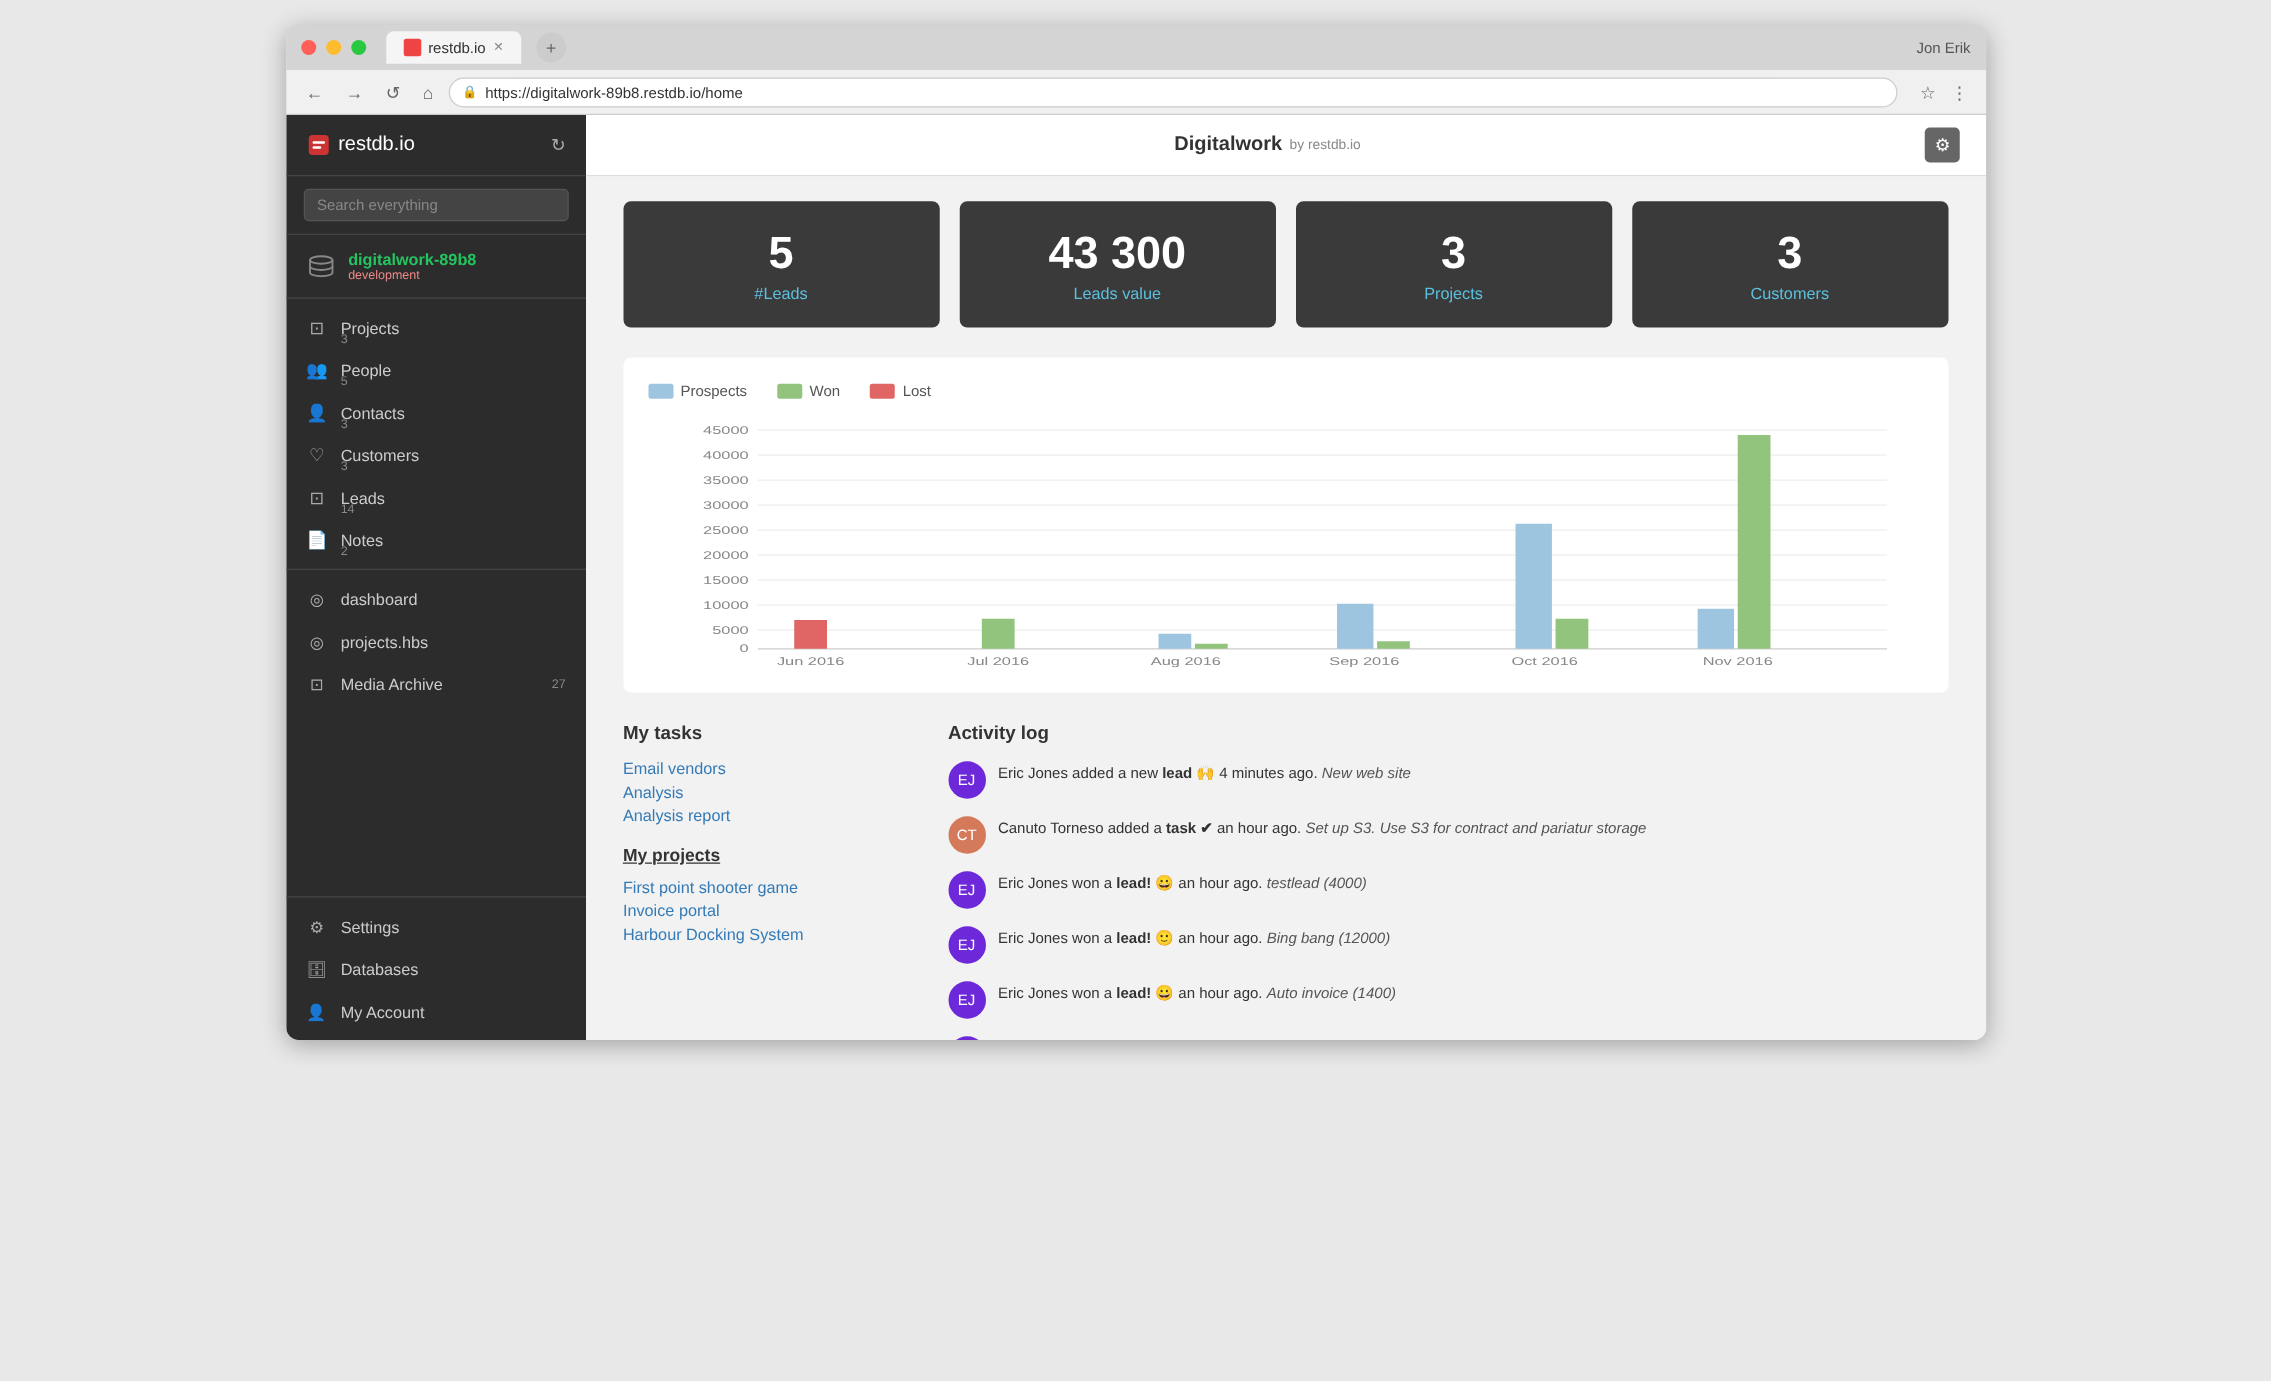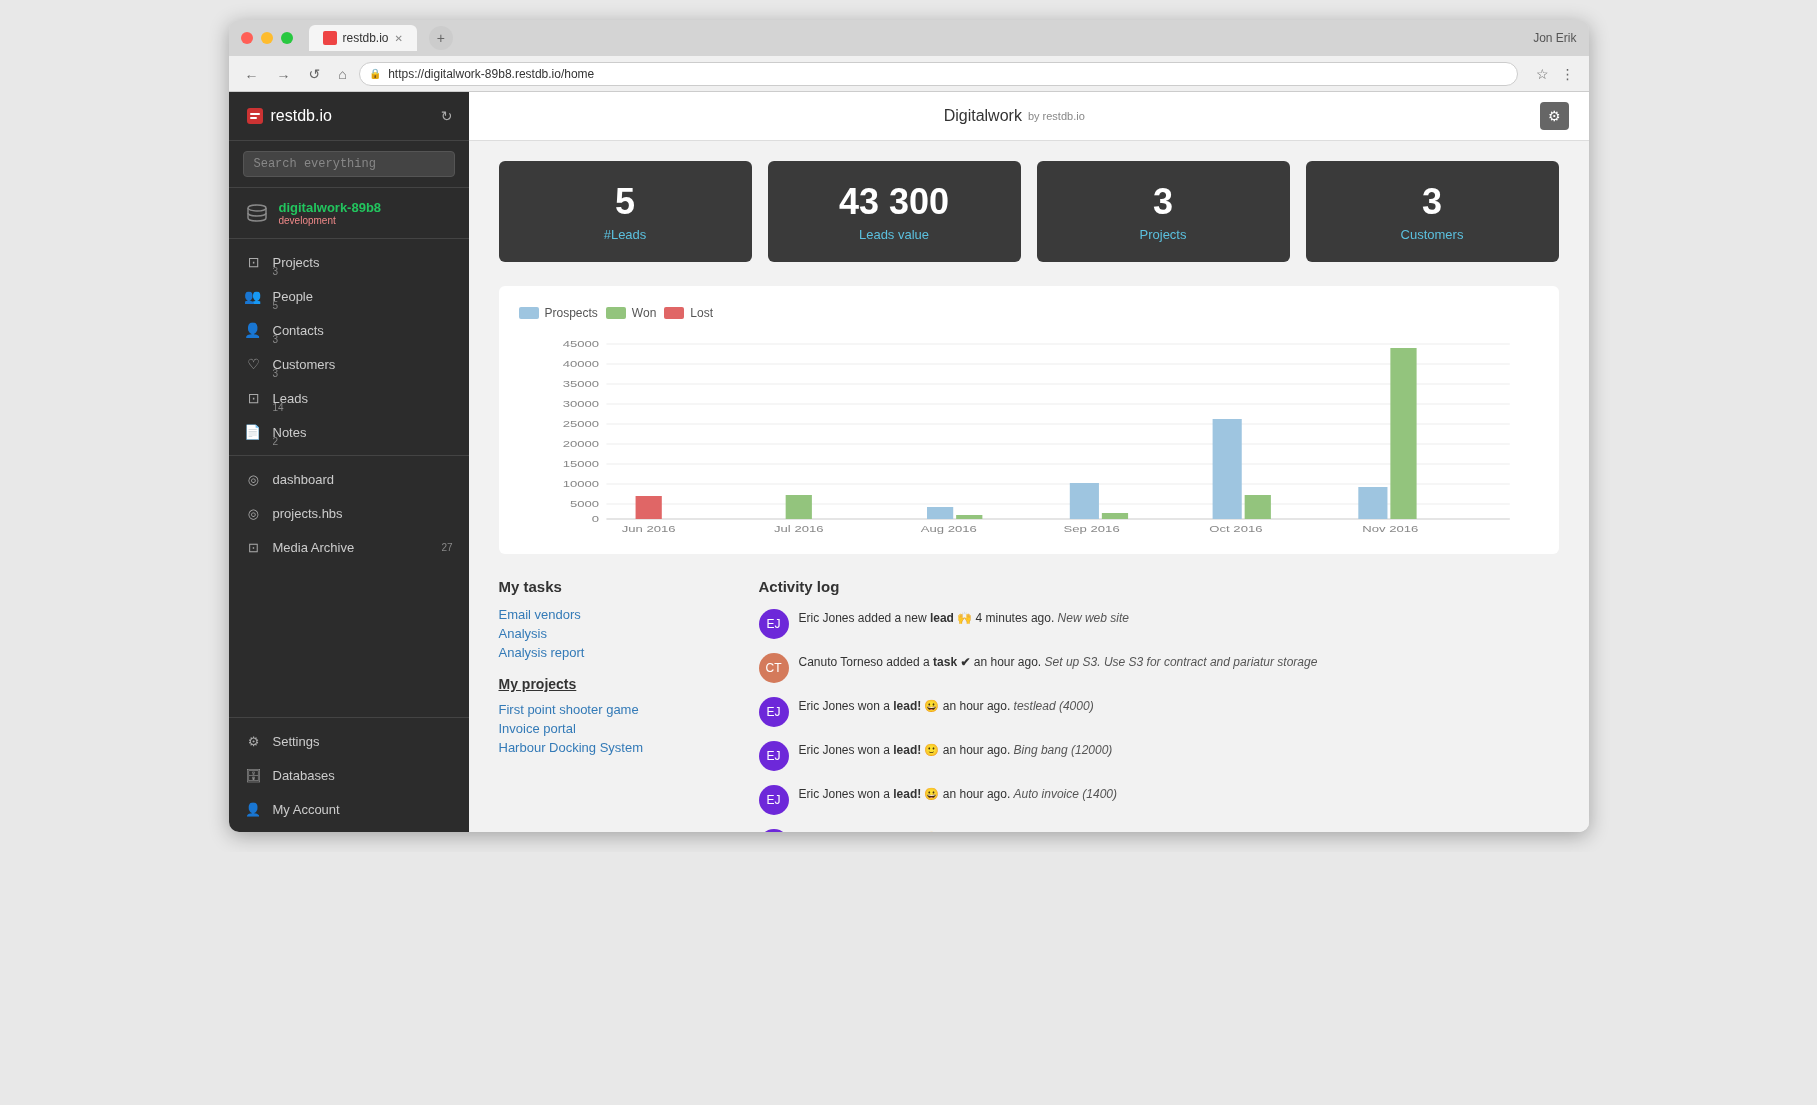--- a/index.html
+++ b/index.html
@@ -96,21 +96,20 @@
     }
     .sidebar-search input {
       width: 100%;
       background: #444;
       border: 1px solid #555;
       border-radius: 4px;
       padding: 5px 10px;
       color: #bef264;
       font-size: 12px;
       outline: none;
-      font-family: Liberation Mono, monospace;
     }
     .sidebar-search input::placeholder { color: #888; }
     .sidebar-db {
       padding: 12px 16px;
       display: flex;
       align-items: center;
       gap: 10px;
       border-bottom: 1px solid #444;
     }
     .sidebar-db-icon { width: 24px; height: 24px; display: flex; align-items: center; justify-content: center; }
@@ -162,21 +161,21 @@
     
     .main-content { flex: 1; display: flex; flex-direction: column; overflow-y: auto; background: #f2f2f2; }
     .main-topbar {
       background: white;
       padding: 10px 20px;
       display: flex;
       align-items: center;
       justify-content: space-between;
       border-bottom: 1px solid #ddd;
     }
-    .main-topbar-brand { font-size: 16px; font-weight: 400; color: #333; }
+    .main-topbar-brand { font-size: 16px; font-weight: 700; color: #333; }
     .main-topbar-sub { font-size: 11px; color: #888; font-weight: 400; }
     .settings-gear-btn { background: #666; border: none; border-radius: 4px; padding: 6px 8px; cursor: pointer; color: white; font-size: 14px; }
 
     .main-body { padding: 20px 30px; }
 
     
     .stats-row { display: flex; gap: 16px; margin-bottom: 24px; }
     .stat-card {
       flex: 1;
       background: #3a3a3a;
@@ -187,21 +186,21 @@
     }
     .stat-card .stat-value { font-size: 36px; font-weight: 700; color: white; margin-bottom: 4px; }
     .stat-card .stat-label { font-size: 13px; }
     .stat-card .stat-label.leads-color { color: #5bc0de; }
     .stat-card .stat-label.value-color { color: #5bc0de; }
     .stat-card .stat-label.projects-color { color: #5bc0de; }
     .stat-card .stat-label.customers-color { color: #5bc0de; }
 
     
     .chart-section { background: white; border-radius: 6px; padding: 20px; margin-bottom: 24px; }
-    .chart-legend { display: flex; gap: 8px; margin-bottom: 14px; }
+    .chart-legend { display: flex; gap: 24px; margin-bottom: 14px; }
     .legend-item { display: flex; align-items: center; gap: 6px; font-size: 12px; color: #555; }
     .legend-color { width: 20px; height: 12px; border-radius: 2px; }
     .chart-area { position: relative; height: 200px; }
     .chart-svg { width: 100%; height: 100%; }
 
     
     .bottom-row { display: flex; gap: 40px; }
     .tasks-section { min-width: 220px; }
     .tasks-section h3 { font-size: 15px; font-weight: 600; color: #333; margin-bottom: 12px; }
     .tasks-section a { display: block; color: #337ab7; font-size: 13px; text-decoration: none; margin-bottom: 4px; }

